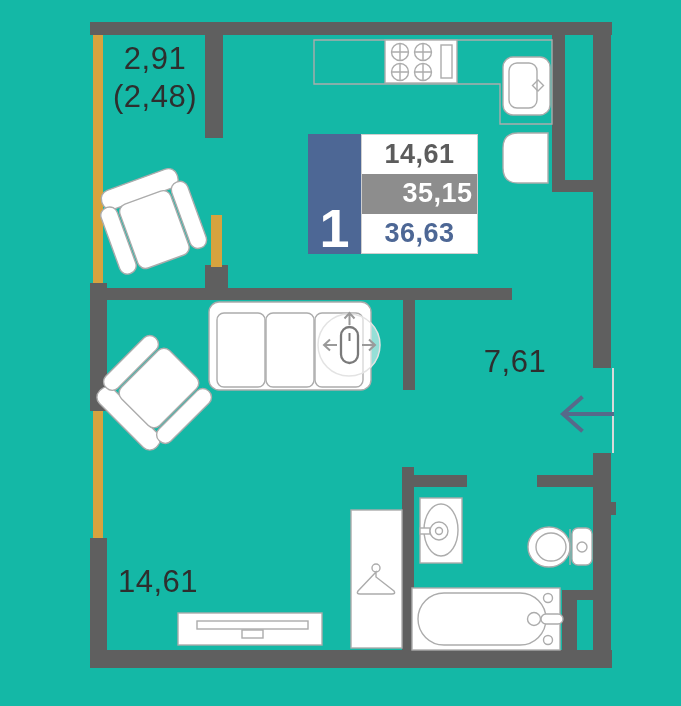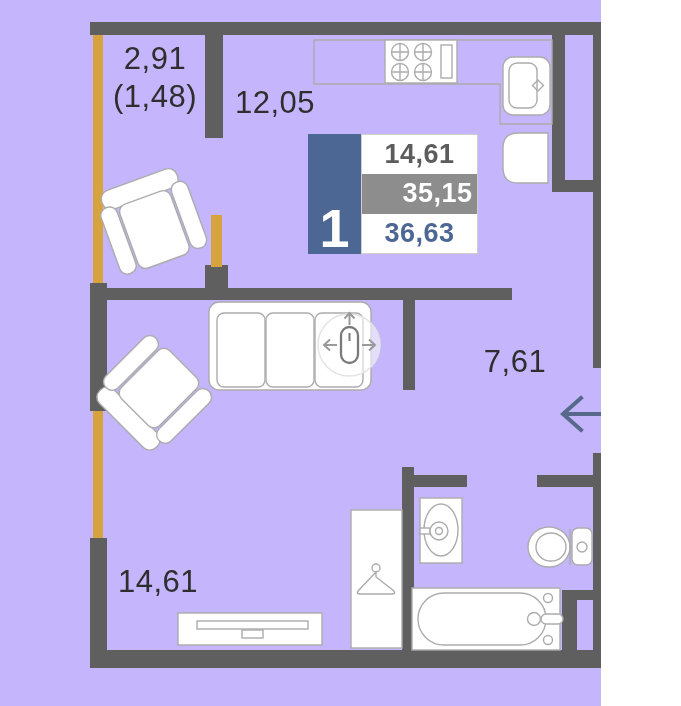--- a/index.html
+++ b/index.html
@@ -1,17 +1,17 @@
 <!DOCTYPE html>
 <html style="--wall: #5F5F5F; --window: #D6A33F; --accent-blue: #4D6795; --row-gray: #8D8D8D; --label-text: #2E2E2E; --arrow: #57698A; --furniture-line: #ACACAC;"><head>
 <meta charset="utf-8">
 <style>
   html,body{margin:0;padding:0;background:#fff;}
   body{width:681px;height:706px;font-family:"Liberation Sans",sans-serif;}
-  .plan{position:relative;width:601px;height:706px;background:#c4b5fd;overflow:hidden;}
+  .plan{position:relative;width:681px;height:706px;background:#14b8a6;overflow:hidden;}
   .w{position:absolute;background:var(--wall,#5F5F5F);}
   .win{position:absolute;background:var(--window,#D6A33F);}
   .room-label{position:absolute;font-size:31px;font-weight:400;color:var(--label-text,#2E2E2E);
     text-align:center;letter-spacing:.5px;line-height:38px;white-space:nowrap;}
   svg.overlay{position:absolute;left:0;top:0;pointer-events:none;}
   .f{fill:none;stroke:var(--furniture-line,#ACACAC);stroke-width:1.4;}
   .fw{fill:#fff;}
   .arrow{stroke:var(--arrow,#57698A);stroke-width:4;fill:none;stroke-linecap:square;stroke-linejoin:miter;}
   .info-card{position:absolute;left:308px;top:134px;width:170px;height:120px;display:flex;}
   .info-blue{width:53px;background:var(--accent-blue,#4D6795);color:#fff;display:flex;
@@ -131,23 +131,22 @@
       <circle cx="534" cy="619" r="6.5" class="f fw"></circle>
       <rect x="541" y="614" width="22" height="10" rx="5" class="f fw"></rect>
     </g>
 
     <line x1="613" y1="368" x2="613" y2="453" stroke="#D9D9D9" stroke-width="2"></line>
     <path class="arrow" d="M612,414 H564 M581,398 L563,414 L581,430"></path>
   </svg>
 
   <div class="room-label" style="left:95px;top:40px;width:120px">
     <div>2,91</div>
-    <div>(1,48)</div>
+    <div>(2,48)</div>
   </div>
-  <div class="room-label" style="left:225px;top:84px;width:100px">12,05</div>
   <div class="room-label" style="left:475px;top:343px;width:80px">7,61</div>
   <div class="room-label" style="left:113px;top:563px;width:90px">14,61</div>
 
   <div class="info-card">
     <div class="info-blue">
       <span>1</span>
     </div>
     <div class="info-rows">
       <div class="info-row">14,61</div>
       <div class="info-row mid">35,15</div>

